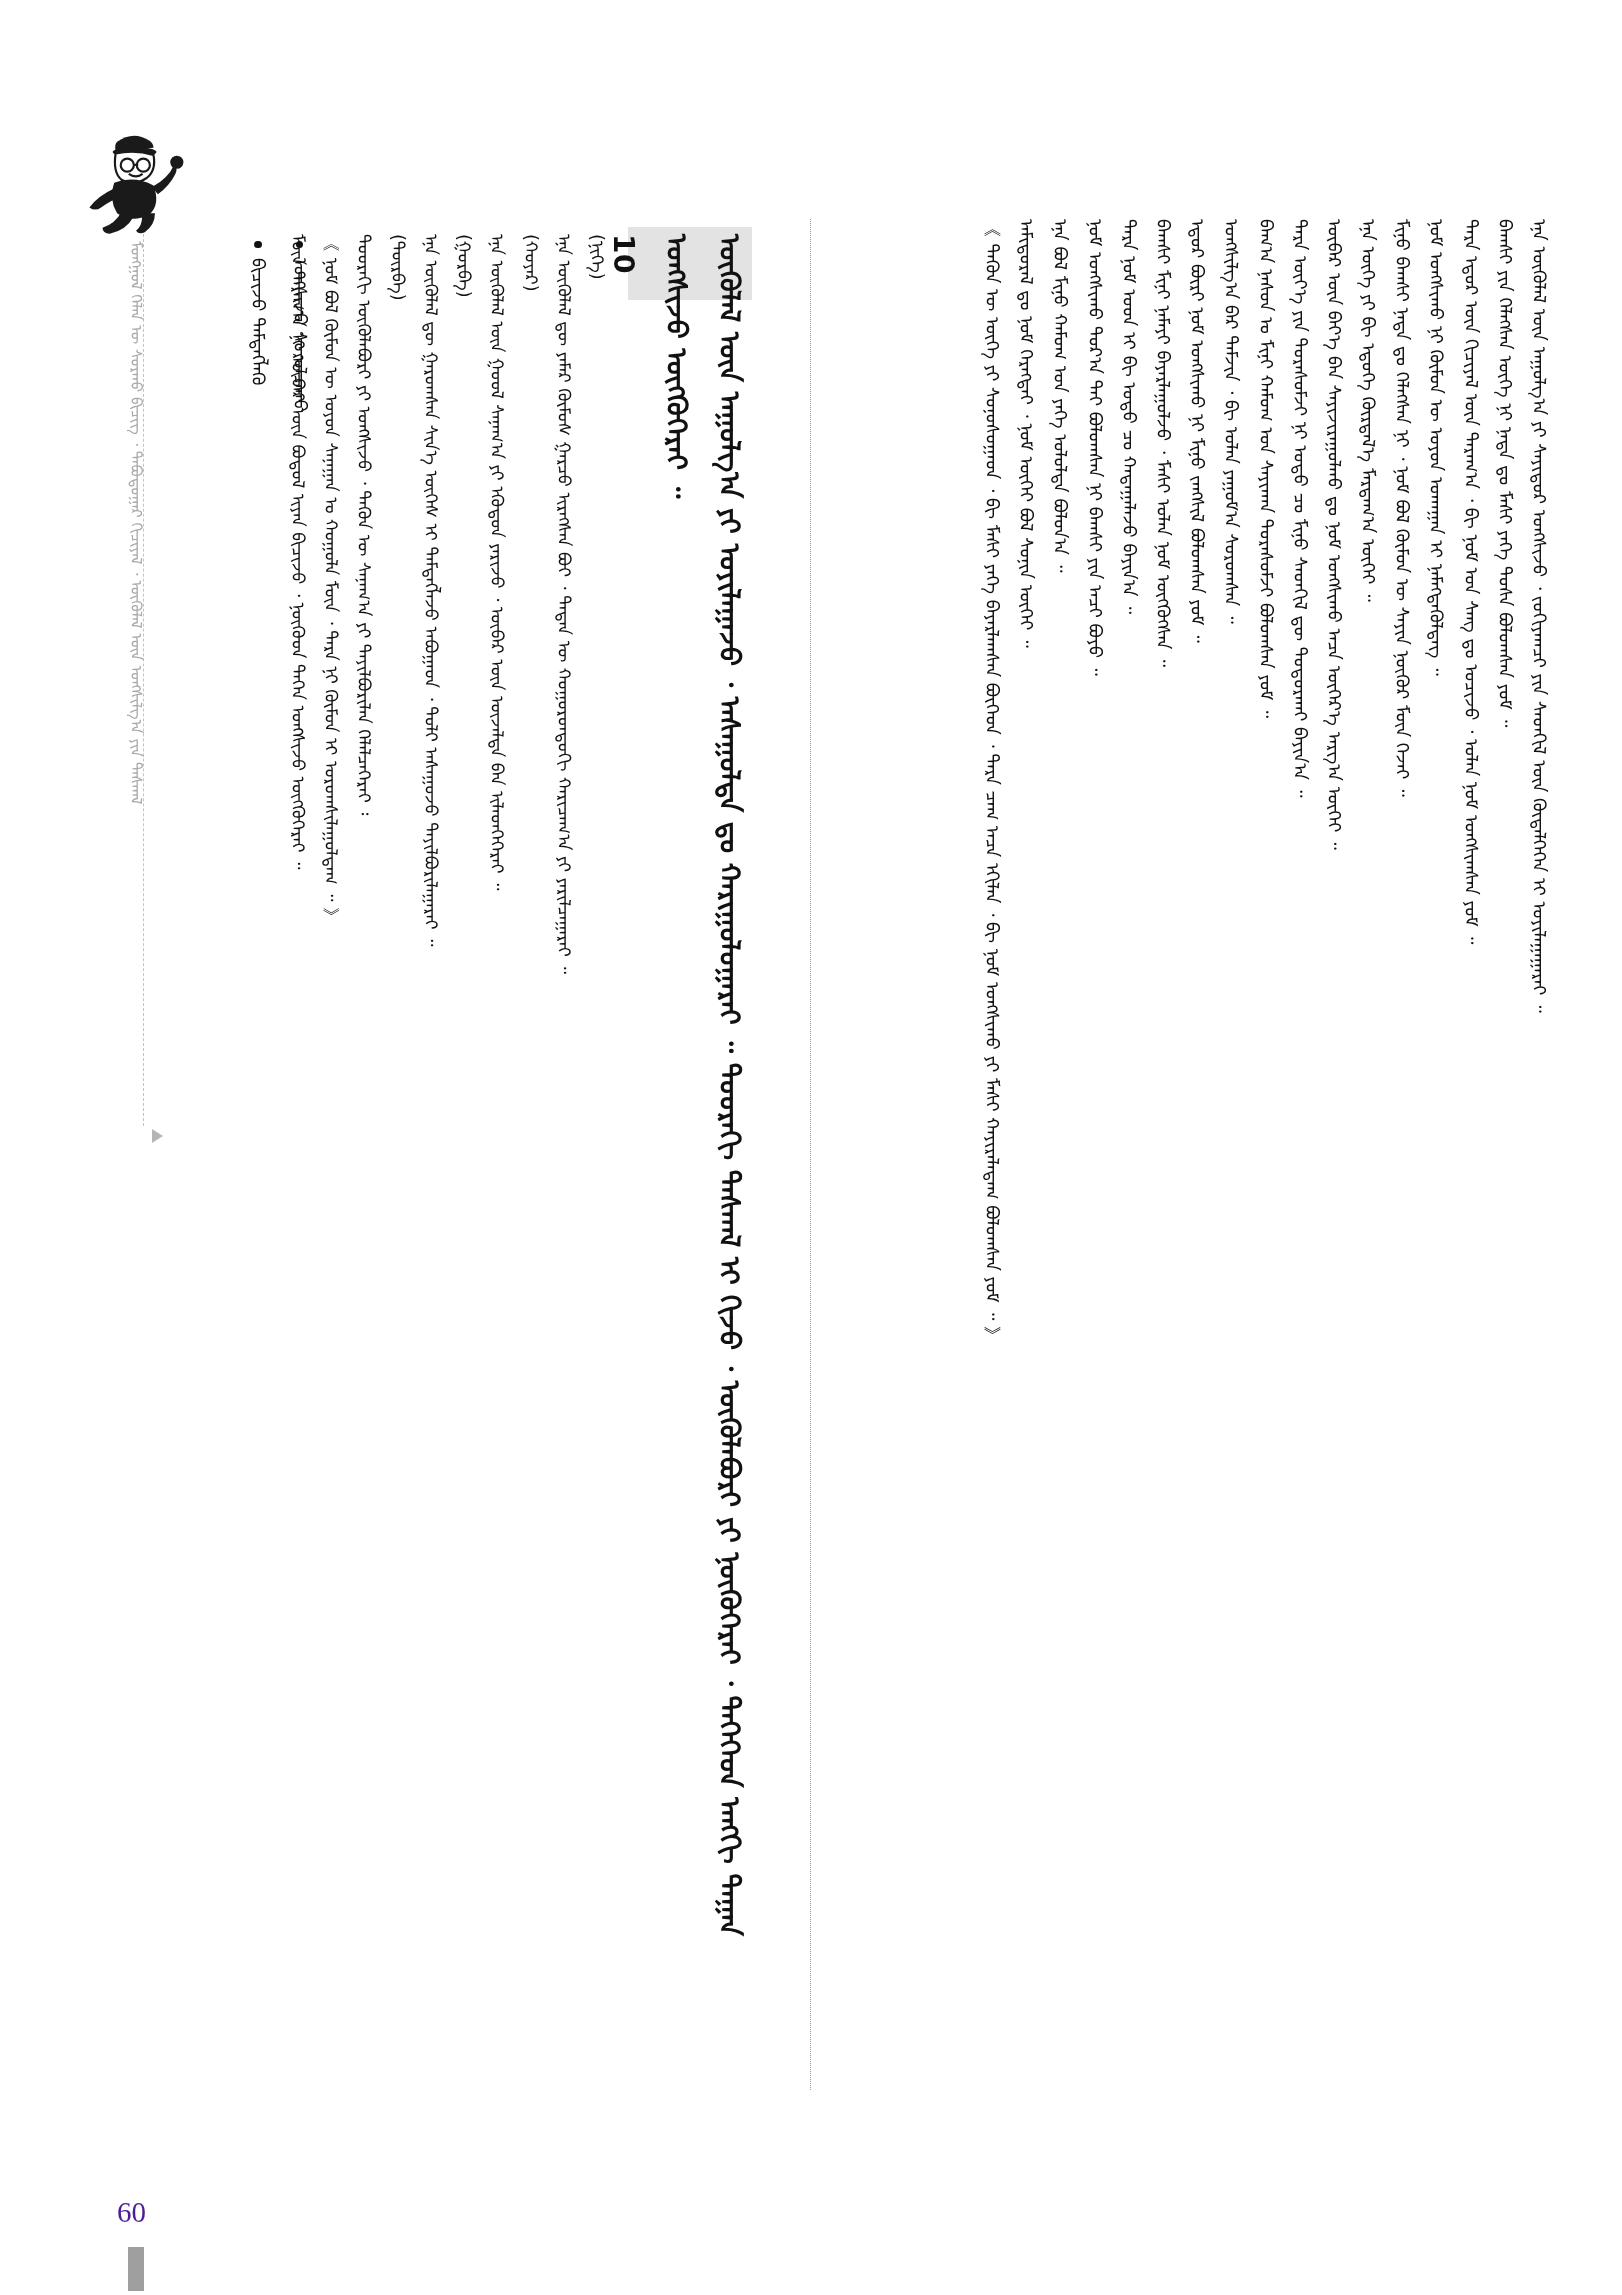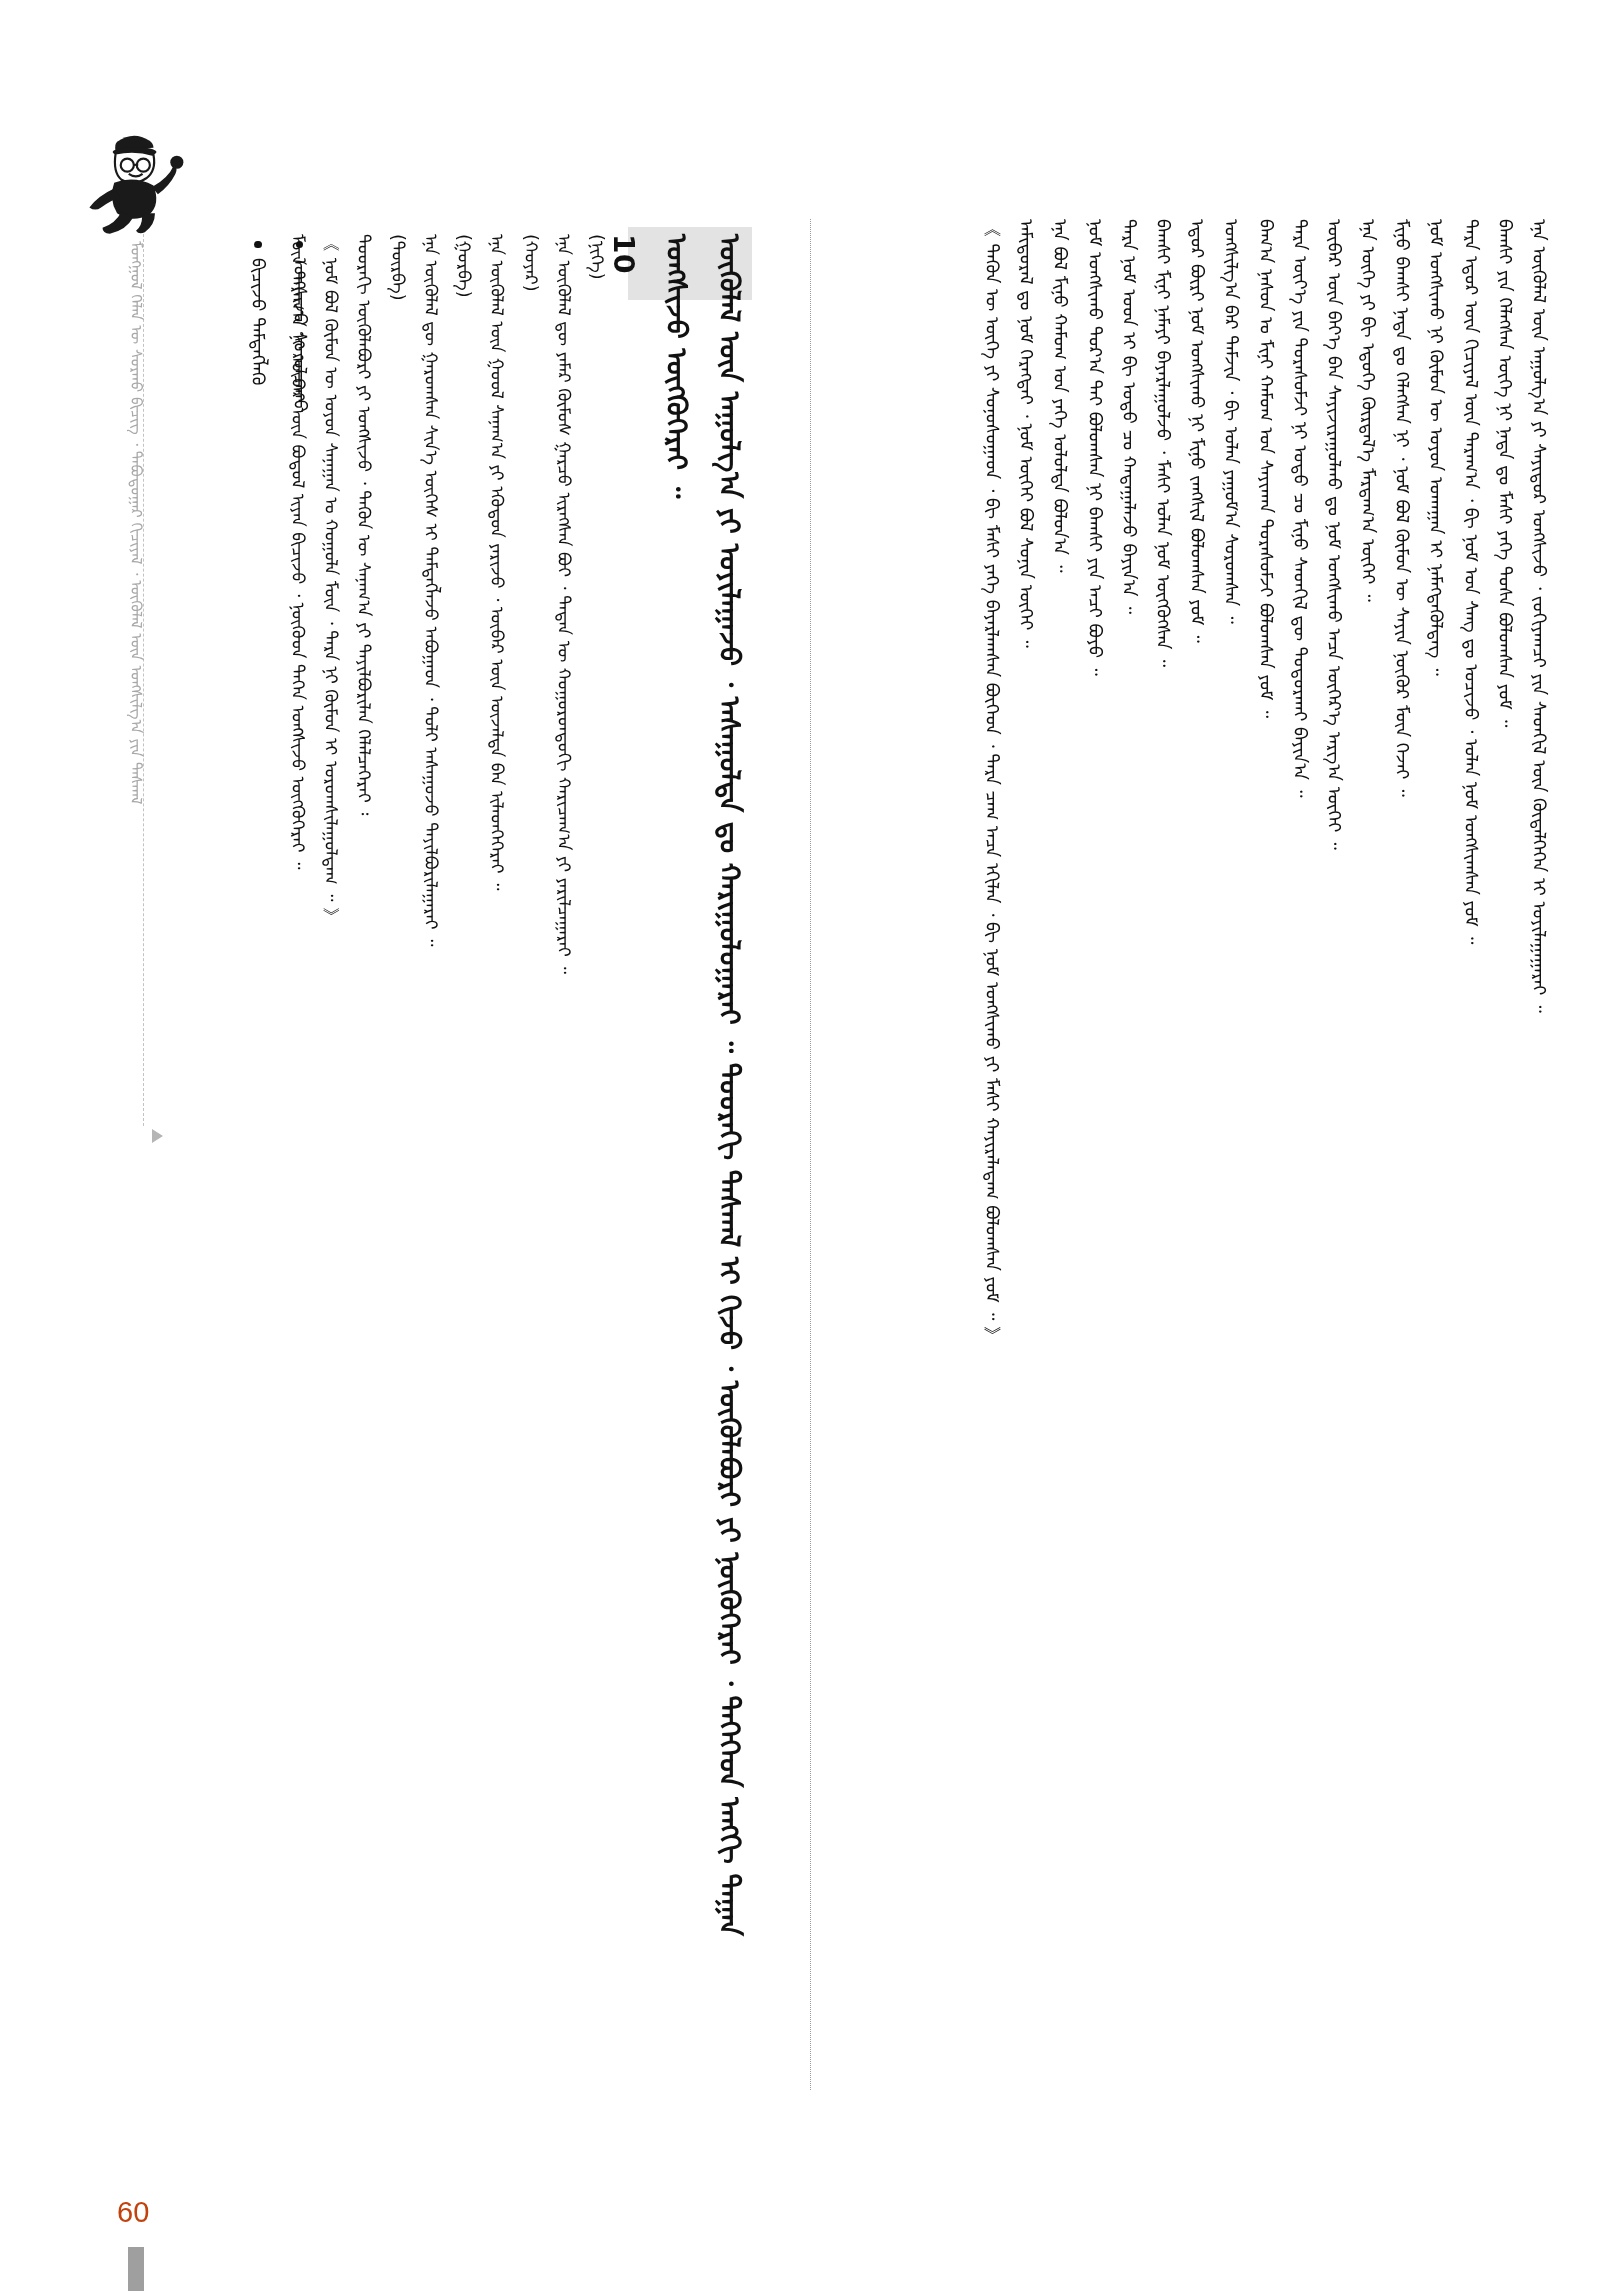--- a/index.html
+++ b/index.html
@@ -157,23 +157,23 @@
     top: 234px;
     height: 892px;
     border-left: 1.5px dashed #c3c3c3;
   }
 
   
   #page-number {
     position: absolute;
     left: 117px;
     top: 2196px;
-    font-family: Liberation Sans, sans-serif;
+    font-family: Liberation Serif, serif;
     font-size: 29px;
-    color: #c2410c;
+    color: #4c1d95;
   }
   #page-bar {
     position: absolute;
     left: 128px;
     top: 2247px;
     width: 16px;
     height: 44px;
     background: #9f9f9f;
   }
 

